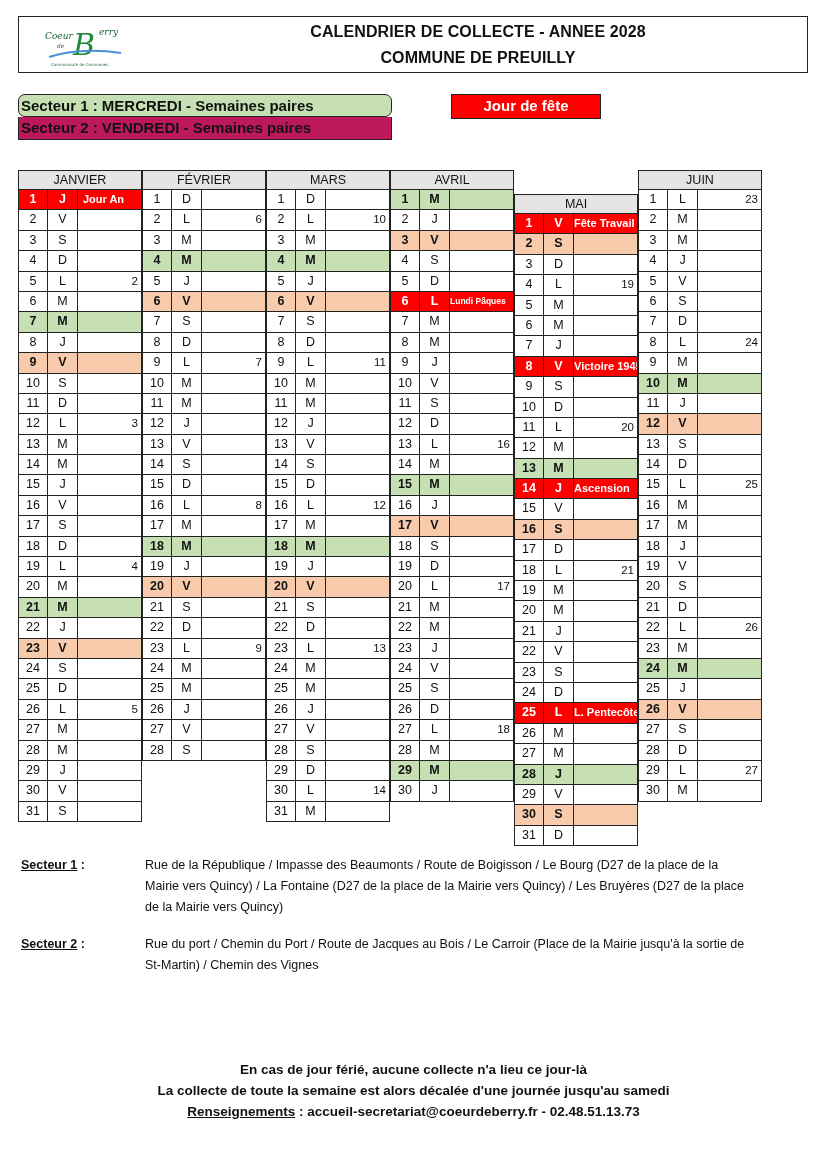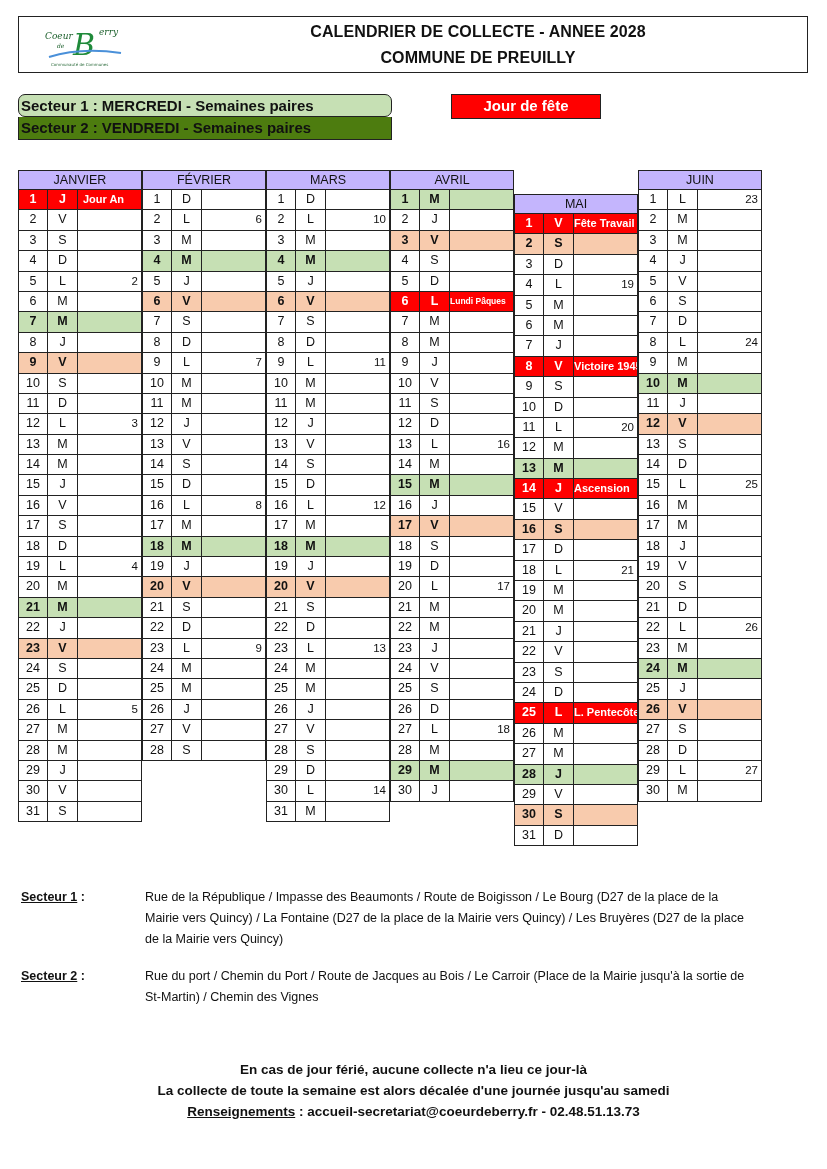--- a/index.html
+++ b/index.html
@@ -5,37 +5,37 @@
   html, body { margin: 0; padding: 0; background: #fff; }
   body { width: 827px; height: 1169px; position: relative; font-family: "Liberation Sans", "DejaVu Sans", sans-serif; color: #111; overflow: hidden; }
   .header-box { position: absolute; left: 18px; top: 16px; width: 790px; height: 57px; border: 1.5px solid #222; box-sizing: border-box; }
   .logo { position: absolute; left: 22px; top: 4px; width: 90px; height: 48px; }
   .title { position: absolute; left: 130px; right: 0; text-align: center; font-weight: bold; font-size: 16px; letter-spacing: 0.1px; }
   .title.l1 { top: 6px; }
   .title.l2 { top: 32px; }
   .sector-legend { position: absolute; left: 18px; top: 94px; width: 374px; }
   .sector-legend div { height: 23px; box-sizing: border-box; border: 1.5px solid #222; font-weight: bold; font-size: 15px; line-height: 21px; padding-left: 2px; white-space: nowrap; }
   .sector-legend .s1 { background: #c6e0b4; border-radius: 7px; }
-  .sector-legend .s2 { background: #4d7c0f; border-top: none; }
+  .sector-legend .s2 { background: #be185d; border-top: none; }
   .fete-legend { position: absolute; left: 451px; top: 94px; width: 150px; height: 25px; box-sizing: border-box; border: 1.5px solid #222; background: #ff0000; color: #ffffff; font-weight: bold; font-size: 15px; text-align: center; line-height: 22px; }
 
   .calendar { position: absolute; left: 18px; top: 170px; }
   .month { position: absolute; top: 0; width: 124px; }
-  .month-head { height: 20px; box-sizing: border-box; border: 1.2px solid #222; text-align: center; font-size: 12.5px; line-height: 18px; background: #c4b5fd; }
+  .month-head { height: 20px; box-sizing: border-box; border: 1.2px solid #222; text-align: center; font-size: 12.5px; line-height: 18px; background: #e5e5e5; }
   .row { display: flex; height: 20.4px; box-sizing: border-box; border-left: 1.2px solid #222; border-right: 1.2px solid #222; border-bottom: 1.2px solid #222; background: #fff; }
   .row .d { width: 29px; border-right: 1.2px solid #222; text-align: center; font-size: 12.5px; line-height: 19px; box-sizing: border-box; }
   .row .w { width: 30px; border-right: 1.2px solid #222; text-align: center; font-size: 12.5px; line-height: 19px; box-sizing: border-box; }
   .row .x { flex: 1; font-size: 11.5px; line-height: 19px; text-align: right; padding-right: 3px; box-sizing: border-box; white-space: nowrap; overflow: hidden; }
   .row.green { background: #c6e0b4; font-weight: bold; }
   .row.orange { background: #f8cbad; font-weight: bold; }
   .row.fete { background: #ff0000; color: #fff; font-weight: bold; }
   .row.fete .x { text-align: center; padding-right: 12px; font-size: 11px; }
   .row.fete .x.small { font-size: 8.5px; }
 
-  .streets { position: absolute; left: 21px; top: 887px; width: 760px; font-size: 12.5px; line-height: 21px; }
+  .streets { position: absolute; left: 21px; top: 855px; width: 760px; font-size: 12.5px; line-height: 21px; }
   .street-block { display: flex; margin-bottom: 16px; }
   .street-label { width: 124px; font-weight: bold; flex-shrink: 0; }
   .street-label u { text-decoration: underline; }
   .street-text { width: 610px; }
 
   .footer { position: absolute; left: 0; width: 827px; top: 1059px; text-align: center; font-weight: bold; font-size: 13.5px; line-height: 21px; }
   .footer .u { text-decoration: underline; }
 </style>
 </head>
 <body>

